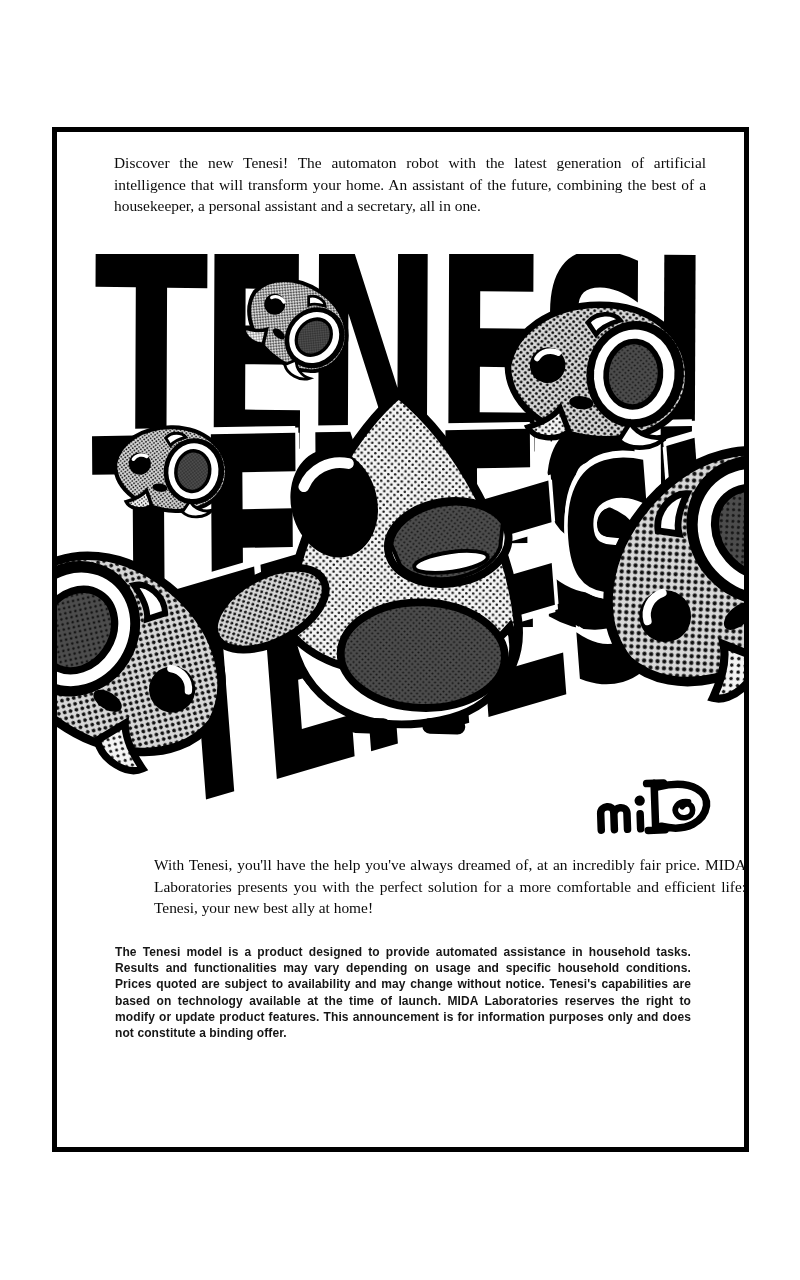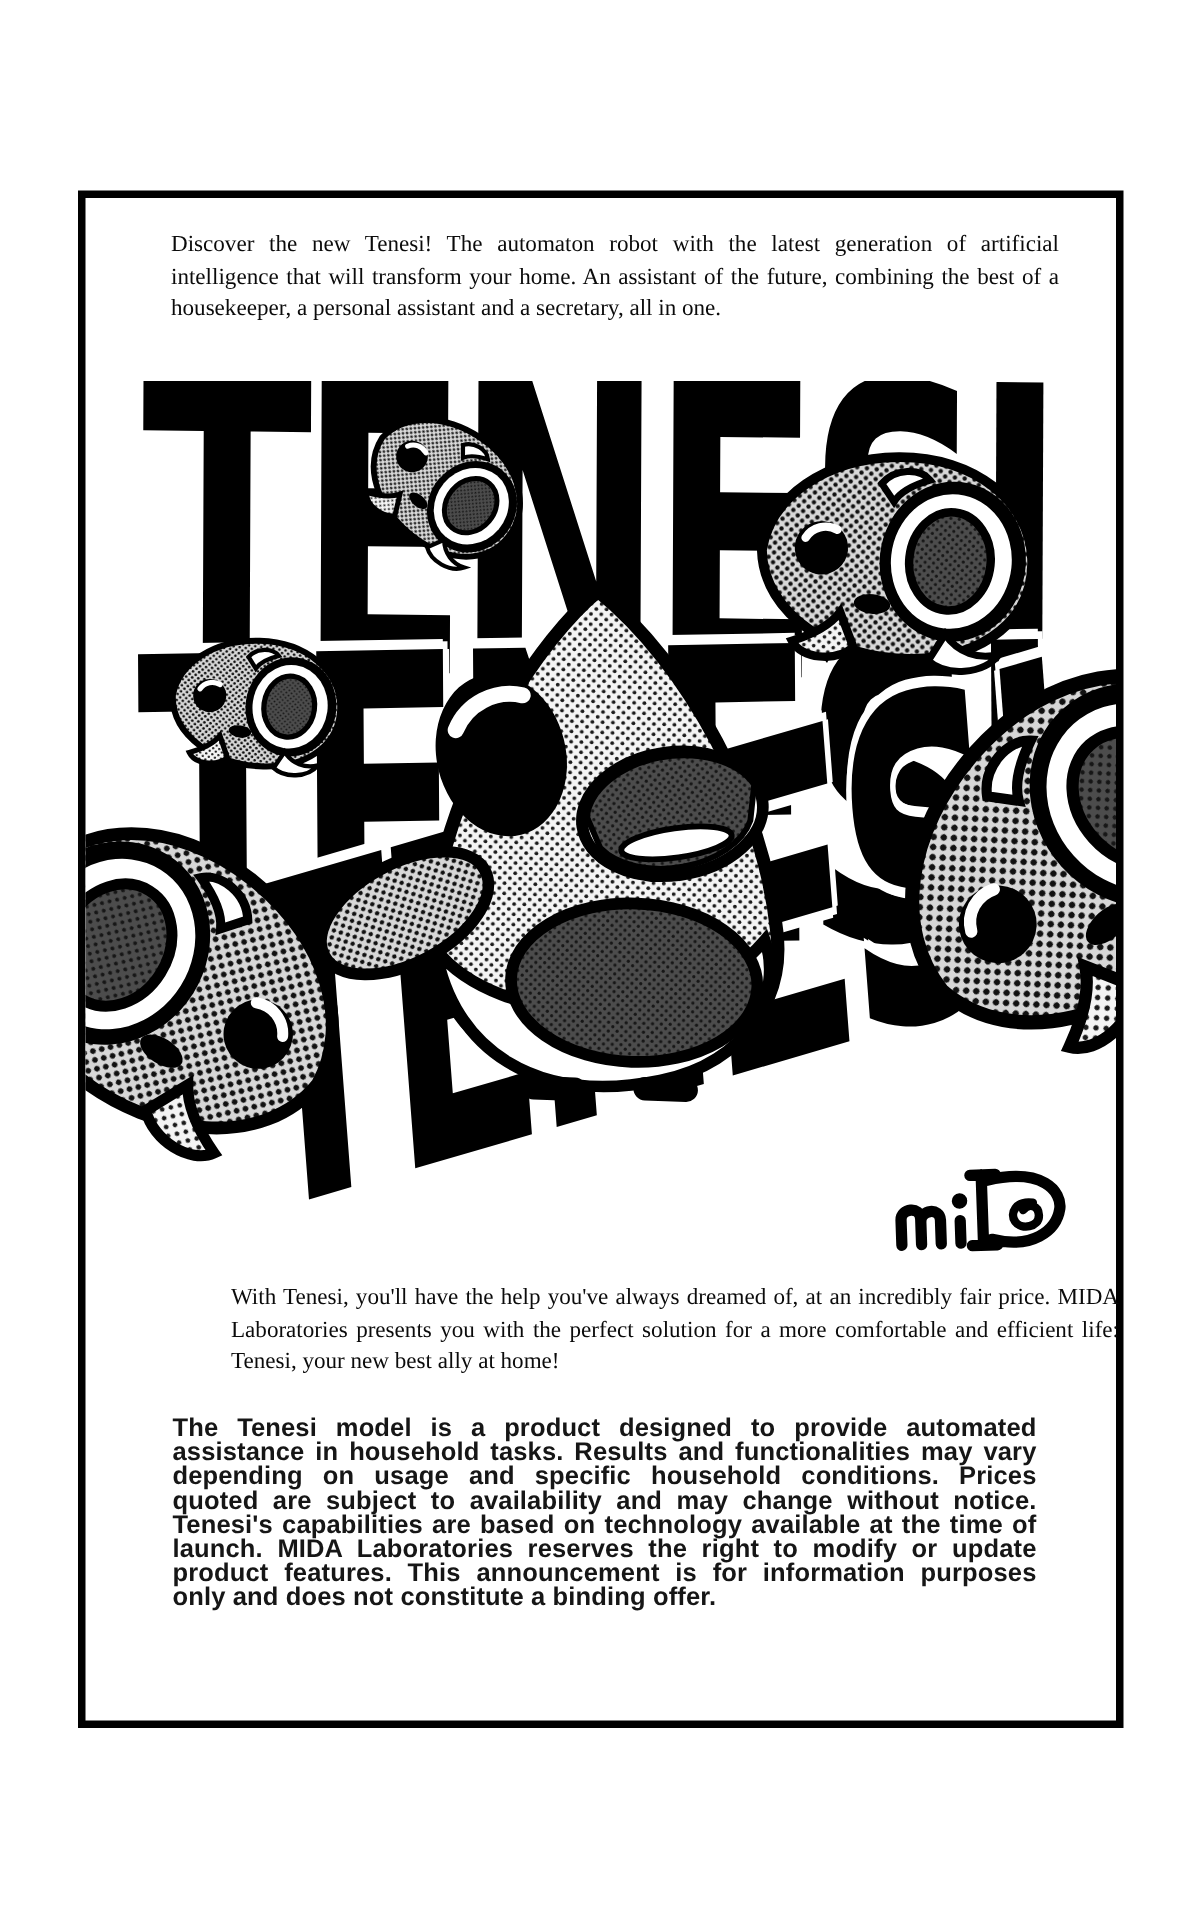--- a/index.html
+++ b/index.html
@@ -5,21 +5,21 @@
   html,body{margin:0;padding:0;background:#ffffff;}
   .page{position:relative;width:800px;height:1280px;background:#ffffff;overflow:hidden;
         font-family:"Liberation Serif",serif;color:#000;}
   .frame{position:absolute;left:52px;top:127px;width:687px;height:1015px;
          border:5px solid #000;background:#fff;}
   .copy{position:absolute;margin:0;text-align:justify;color:#0b0b0b;}
   .intro{left:57px;top:20px;width:592px;font-size:15.4px;line-height:21.6px;}
   .outro{left:57px;top:722px;width:592px;font-size:15.4px;line-height:21.6px;margin-left:40px;}
   .disclaimer{left:58px;top:812px;width:576px;
               font-family:"Liberation Sans",sans-serif;font-weight:bold;
-              font-size:17px;line-height:16.2px;letter-spacing:.1px;color:#161616;}
+              font-size:12px;line-height:16.2px;letter-spacing:.1px;color:#161616;}
   .art{position:absolute;left:0;top:122px;width:687px;height:596px;overflow:hidden;}
   .tenesi{position:absolute;font-family:"DejaVu Sans",sans-serif;font-weight:bold;
           color:#000;line-height:1;white-space:nowrap;transform-origin:0 0;
           letter-spacing:-.055em;
           text-shadow:-4px 0 #fff,4px 0 #fff,0 -4px #fff,0 4px #fff,
                       -3px -3px #fff,3px -3px #fff,-3px 3px #fff,3px 3px #fff;}
   .row1{left:38px;top:-37px;font-size:160px;transform:scale(1.04,1.7) rotate(.4deg);z-index:1;}
   .row2{left:34px;top:151px;font-size:160px;transform:scale(1.04,1.7) rotate(-.6deg);z-index:2;}
   .row3{left:93px;top:309px;font-size:165px;transform:scale(.92,1.8) rotate(-8.5deg);z-index:3;}
   .robot{position:absolute;overflow:visible;}

